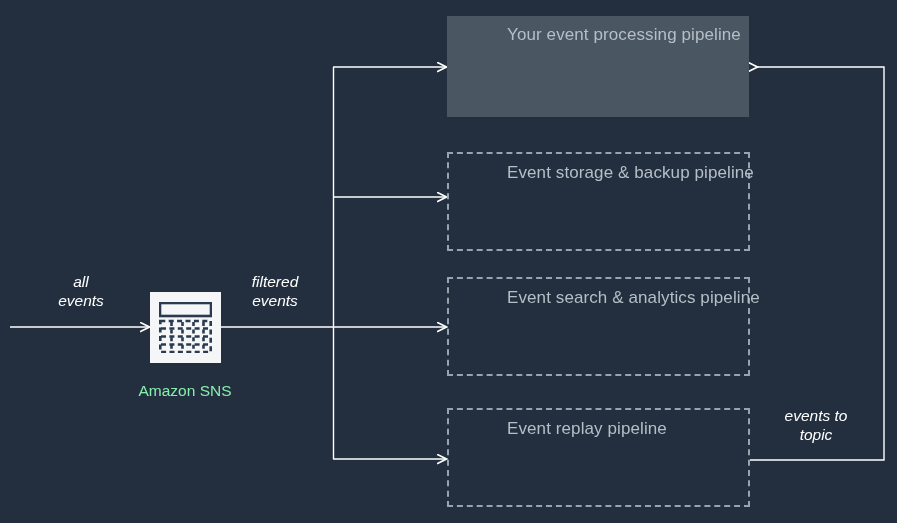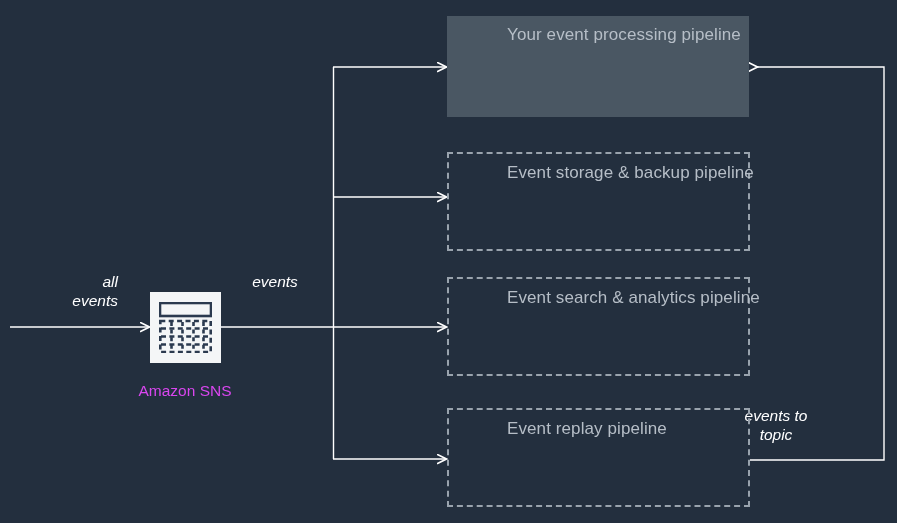--- a/index.html
+++ b/index.html
@@ -79,21 +79,21 @@
     font-size: 15.5px;
     line-height: 19px;
     color: #ffffff;
     text-align: center;
     white-space: nowrap;
   }
   .node-caption {
     position: absolute;
     font-size: 15.5px;
     line-height: 20px;
-    color: #d946ef;
+    color: #86efac;
     text-align: center;
     white-space: nowrap;
   }
 </style>
 </head>
 <body>
 
 <div id="canvas">
 
   <svg id="wires" viewBox="0 0 897 523">
@@ -134,30 +134,31 @@
       <line x1="23.5" y1="20" x2="23.5" y2="49" stroke="#2b3a4f" stroke-width="2.6" stroke-dasharray="4 3.6"></line>
       <line x1="34.5" y1="20" x2="34.5" y2="49" stroke="#2b3a4f" stroke-width="2.6" stroke-dasharray="4 3.6"></line>
       <line x1="44.5" y1="20" x2="44.5" y2="49" stroke="#2b3a4f" stroke-width="2.6" stroke-dasharray="4 3.6"></line>
     </svg>
   </div>
 
   <div class="node-caption" style="left:105px; top:381px; width:160px;">
     <div>Amazon SNS</div>
   </div>
 
-  <div class="flow-label" style="left:18px; top:272px; width:100px;text-align:right;">
+  <div class="flow-label" style="left:31px; top:272px; width:100px;">
     <div>all</div>
     <div>events</div>
   </div>
 
   <div class="flow-label" style="left:225px; top:272px; width:100px;">
+    <div>filtered</div>
     <div>events</div>
   </div>
 
-  <div class="flow-label" style="left:725px; top:406px; width:102px;">
+  <div class="flow-label" style="left:765px; top:406px; width:102px;">
     <div>events to</div>
     <div>topic</div>
   </div>
 
   <div class="pipe-box solid" style="left:447px; top:16px; width:302px; height:101px;">
     <div class="pipe-label">Your event processing pipeline</div>
   </div>
 
   <div class="pipe-box dashed" style="left:447px; top:152px; width:303px; height:99px;">
     <div class="pipe-label">Event storage &amp; backup pipeline</div>

